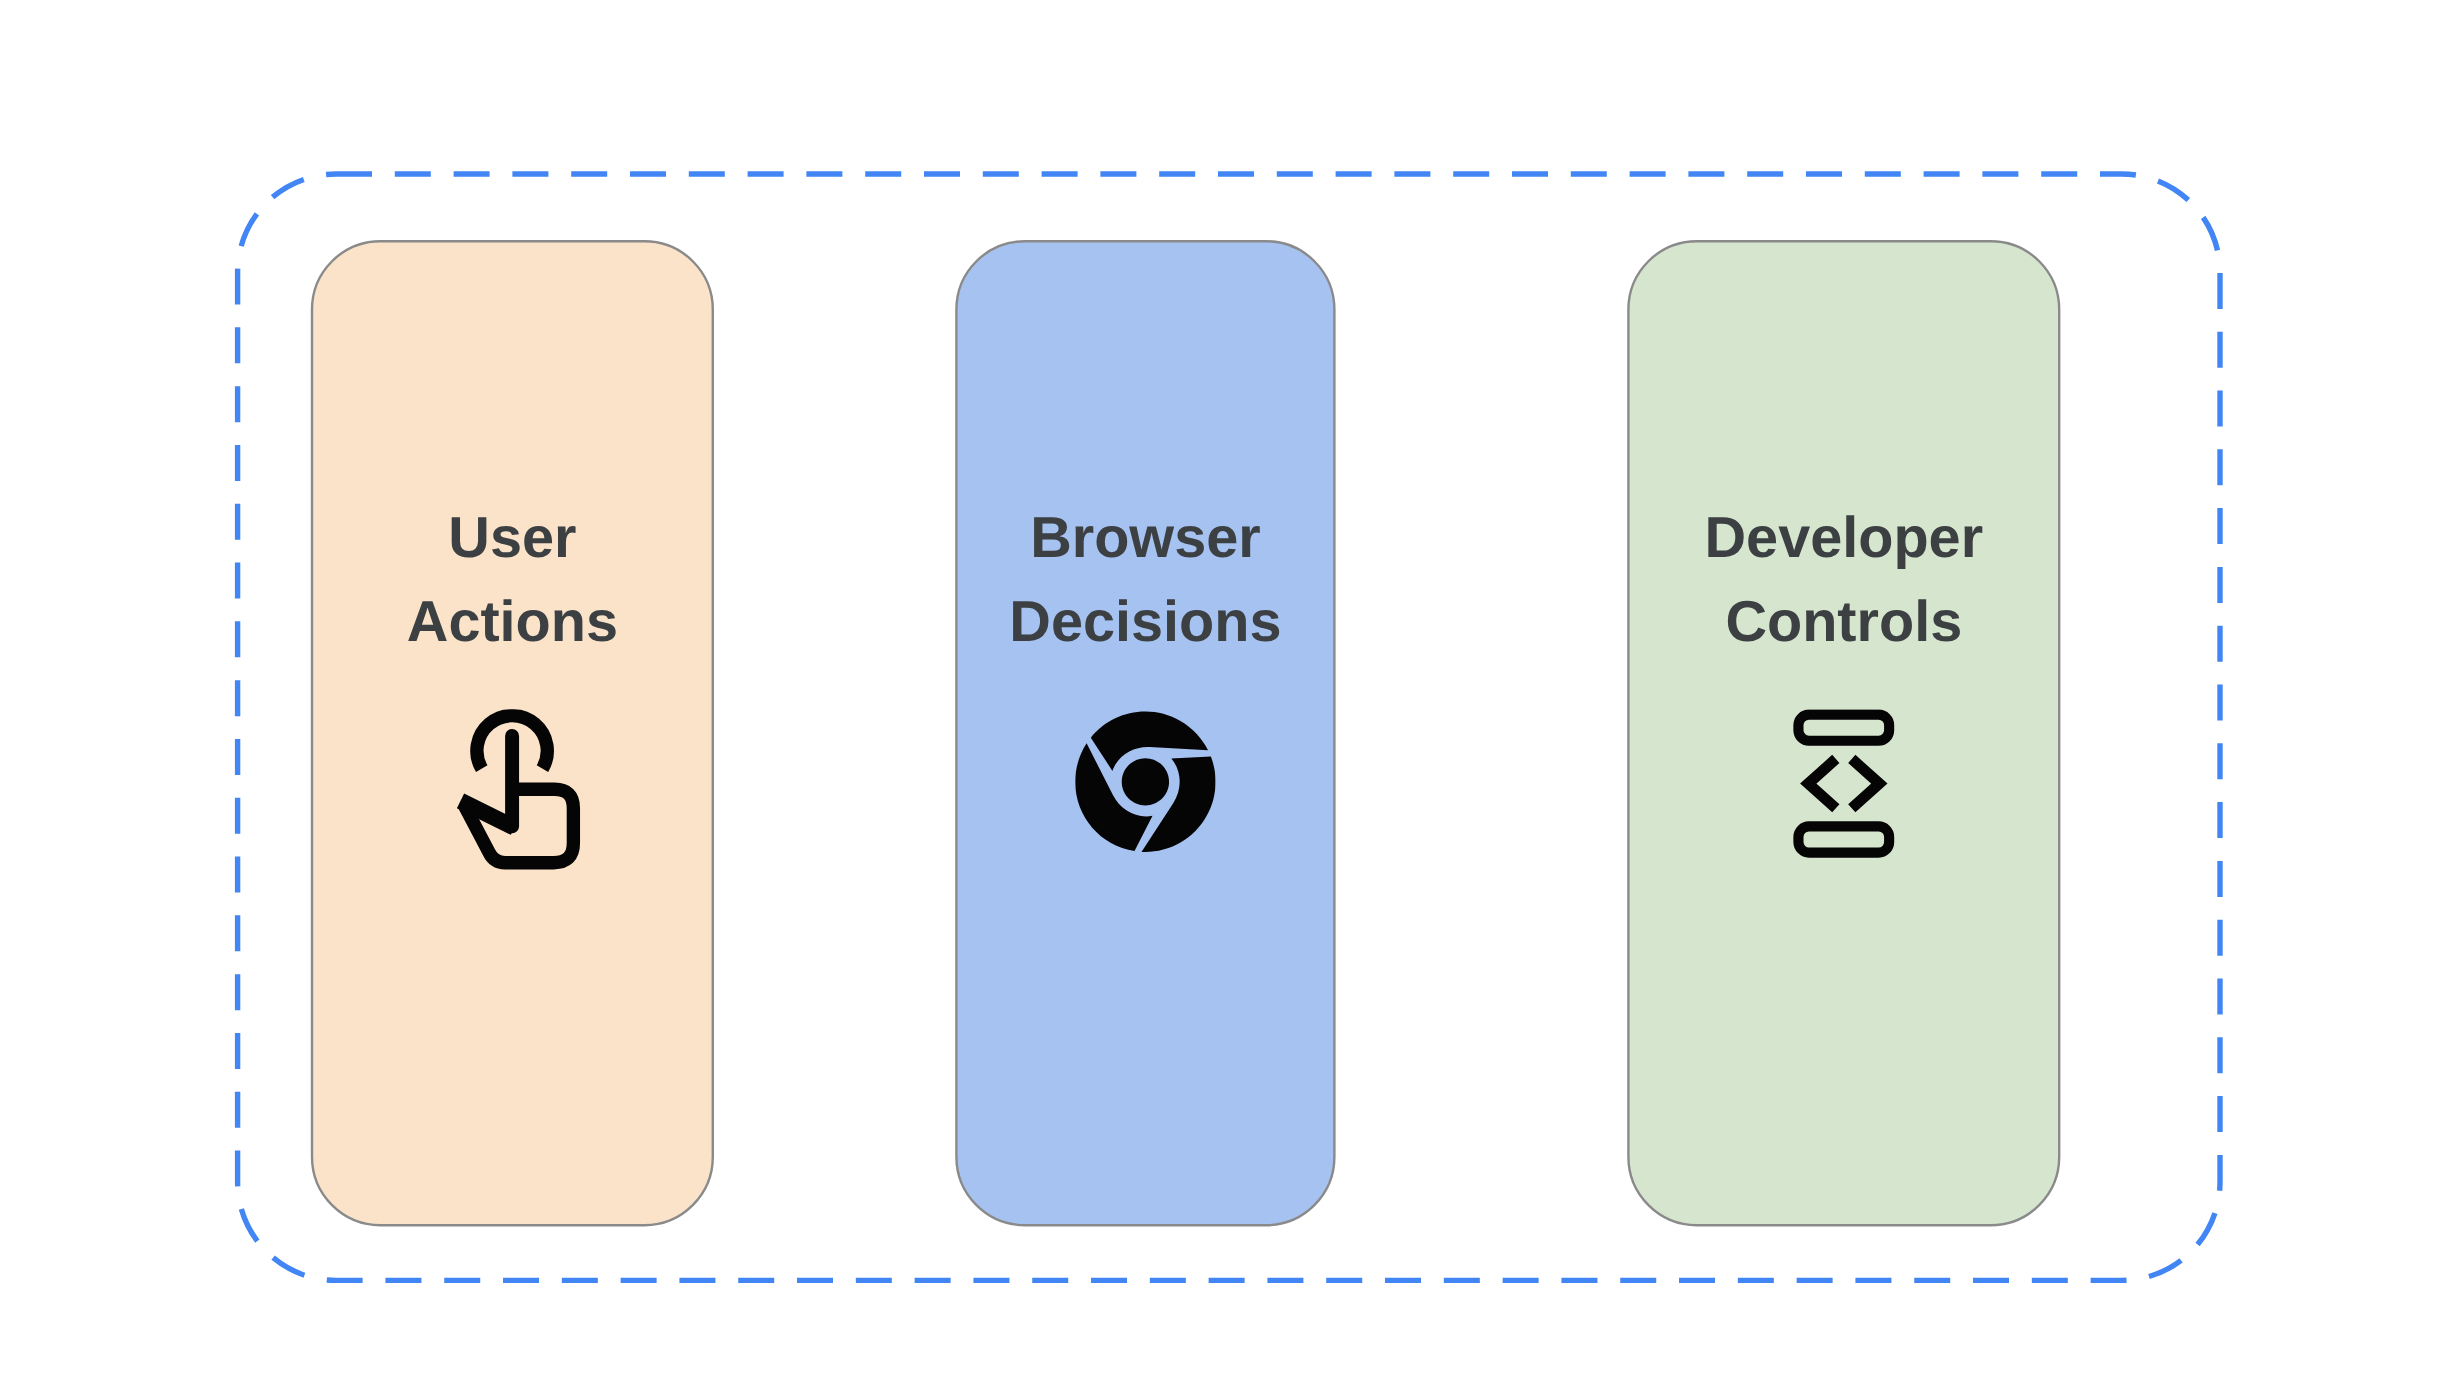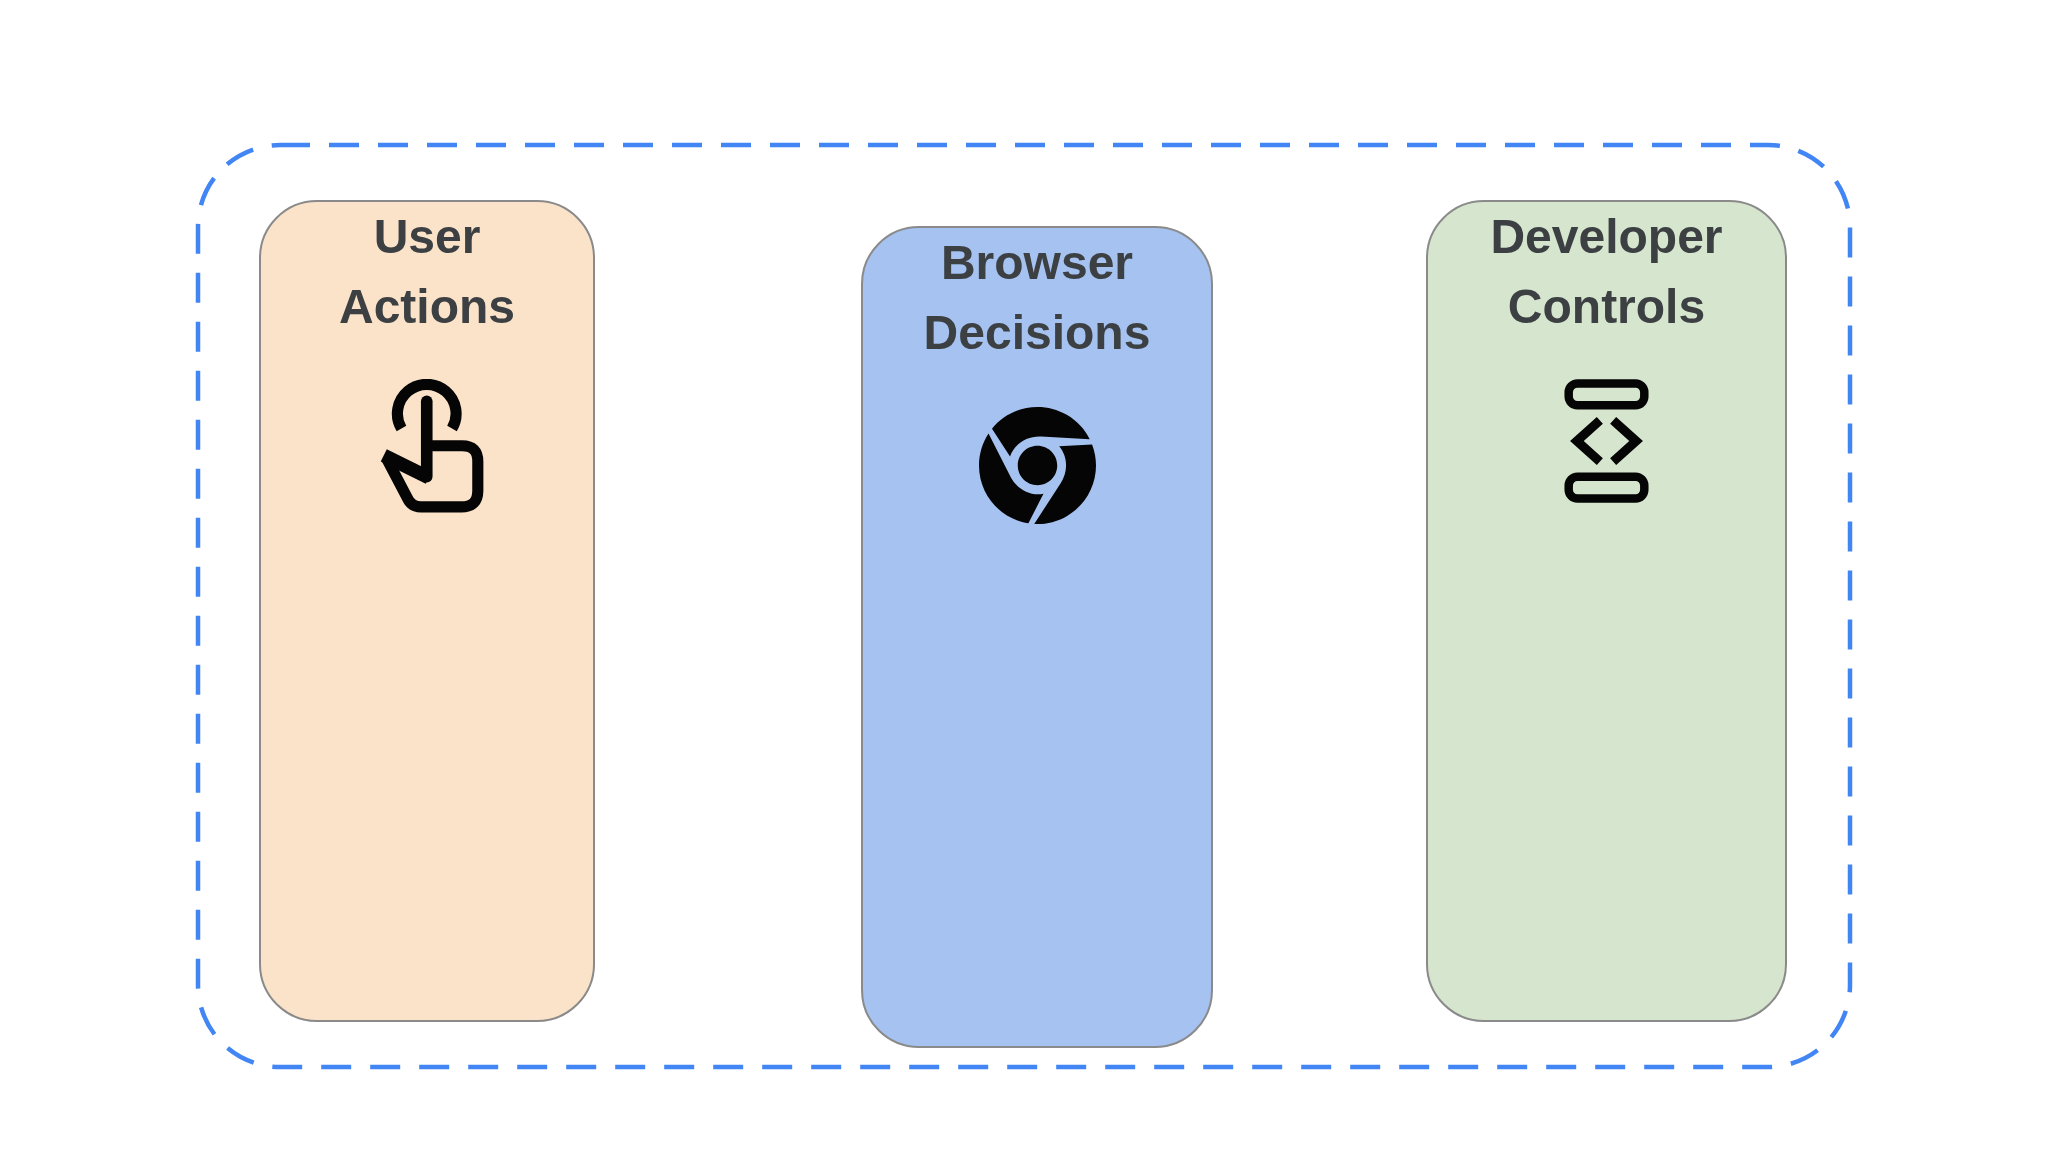--- a/index.html
+++ b/index.html
@@ -37,24 +37,25 @@
   .card {
     position: absolute;
     top: 200px;
     height: 822px;
     box-sizing: border-box;
     border: 2px solid #8a8a8a;
     border-radius: 58px;
     display: flex;
     flex-direction: column;
     align-items: center;
+    padding-top: 212px;
   }
   .card-0 { left: 259px; width: 336px; }
-  .card-1 { left: 861px; width: 352px; margin-top: 26px; }
-  .card-2 { left: 1426px; width: 361px; }
+  .card-1 { left: 796px; width: 317px; }
+  .card-2 { left: 1356px; width: 361px; }
   .card-label {
     font-size: 48px;
     line-height: 70px;
     font-weight: 700;
     color: #3c4043;
     text-align: center;
     white-space: pre-line;
   }
   .card-icon {
     margin-top: 37px;

